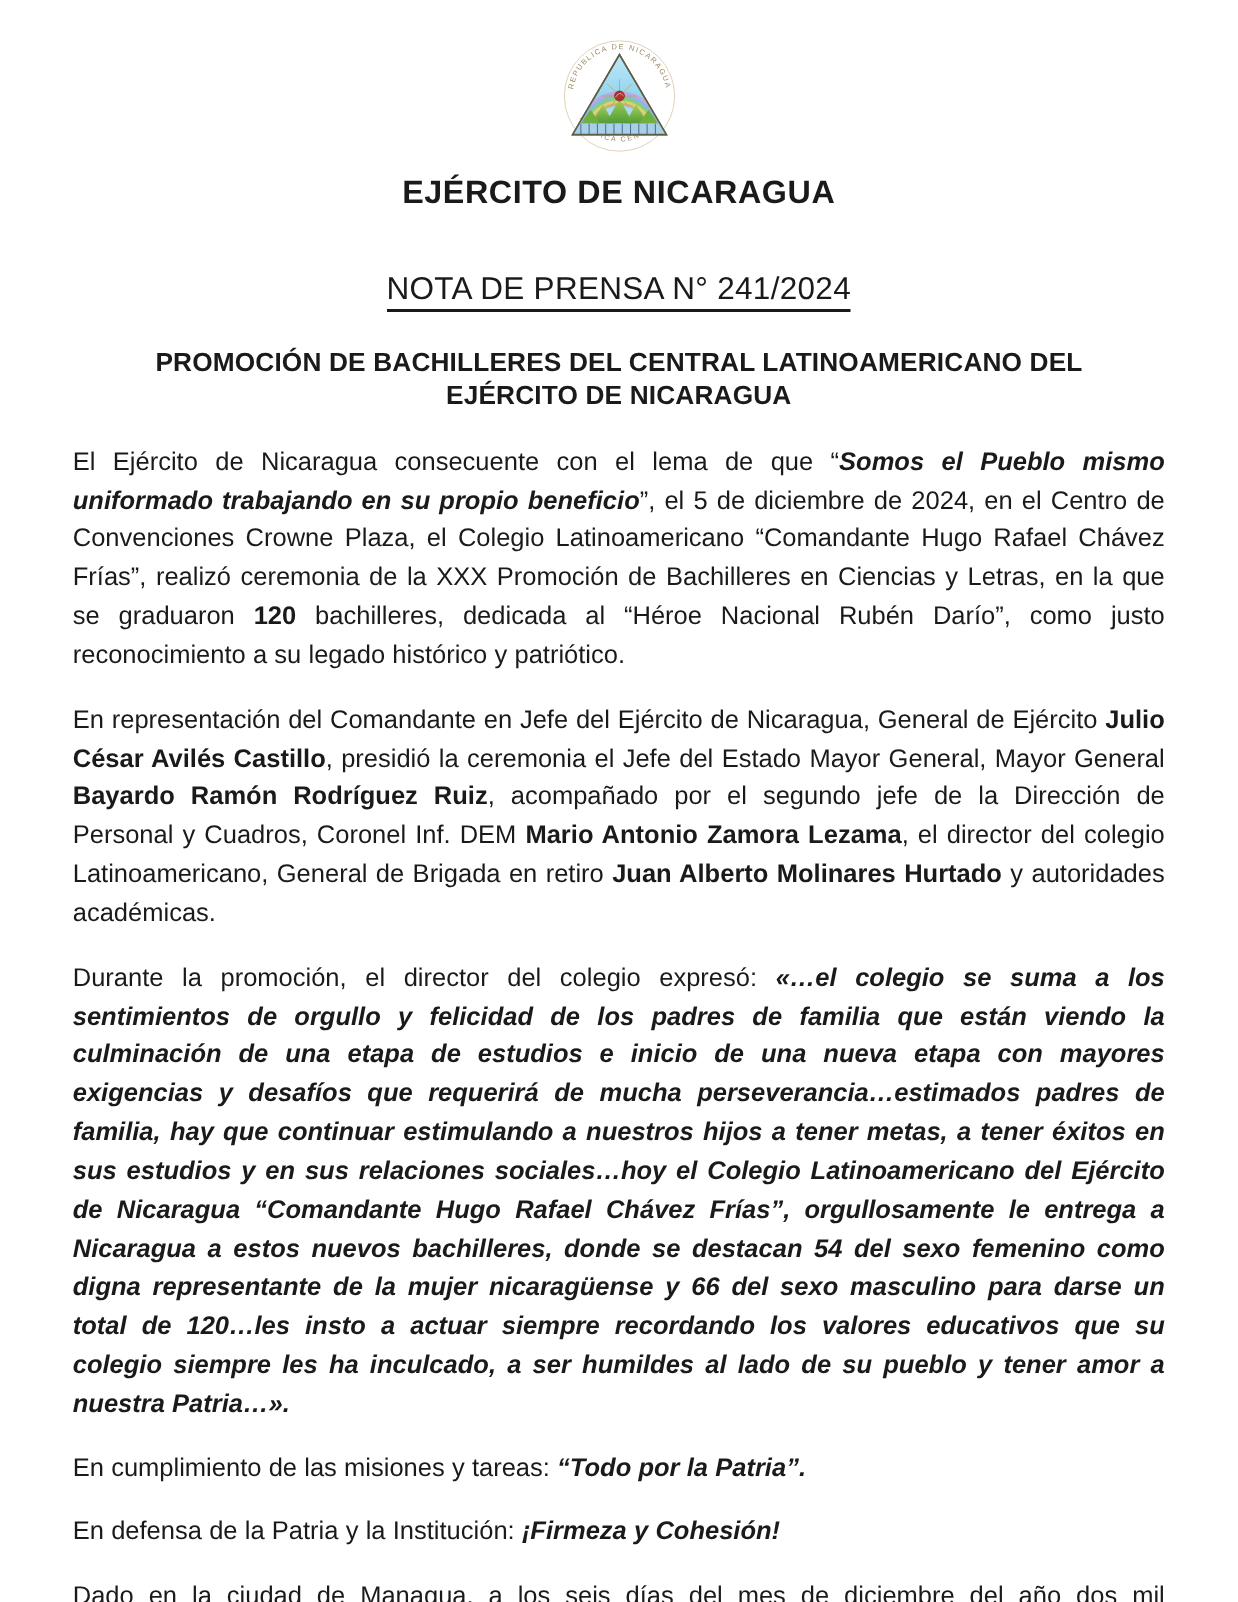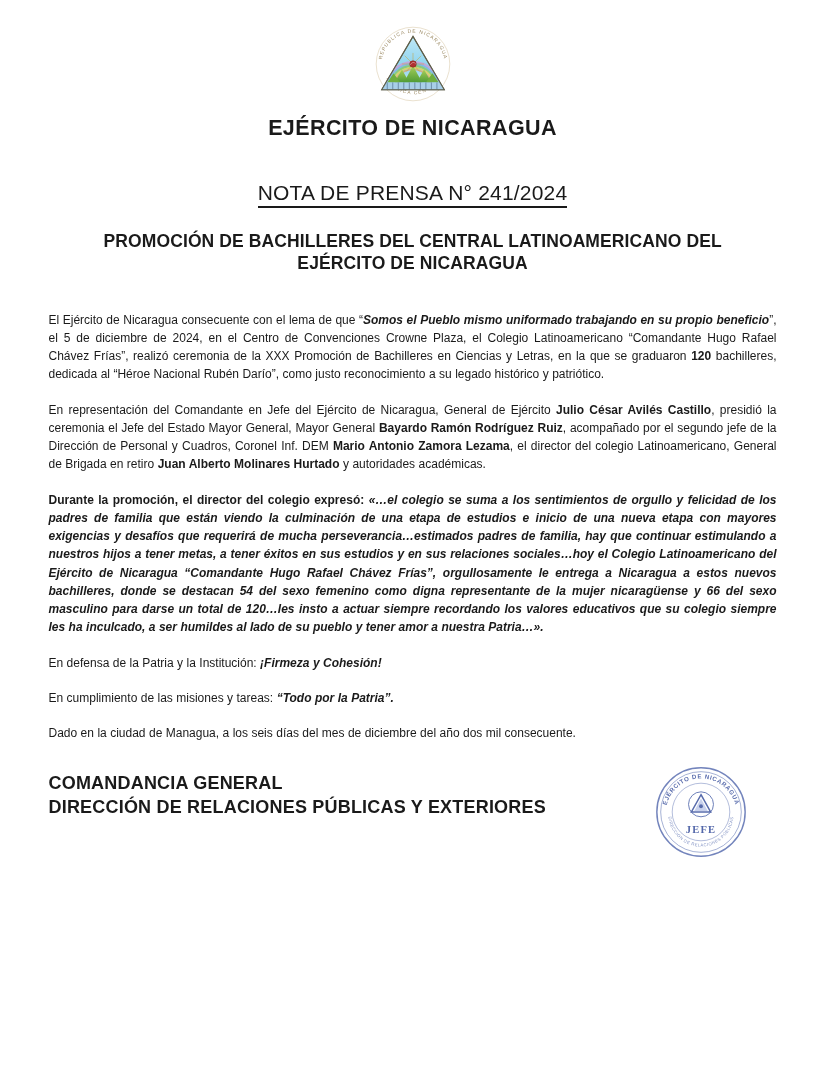--- a/index.html
+++ b/index.html
@@ -70,37 +70,37 @@
   }
 
   
   .body-col {
     margin: 0 auto;
     width: 728px;
     padding-top: 20px;
   }
   p.para {
     text-align: justify;
-    font-size: 12px;
+    font-size: 17px;
     line-height: 1.52;
-    margin: 16px 0 17px 0;
+    margin: 0 0 17px 0;
     word-spacing: 0.1px;
   }
   p.para:last-child { margin-bottom: 0; }
   .para b, .para strong { font-weight: bold; }
   .q-bi {
     font-weight: bold;
     font-style: italic;
   }
   .quote-para {
     font-weight: bold;
     font-style: italic;
   }
   .quote-para .lead {
-    font-weight: bold;
+    font-weight: normal;
     font-style: normal;
   }
   .gap-sm { margin-bottom: 16px; }
   .gap-md { margin-bottom: 20px; }
 
   
   .sign-block {
     text-align: left;
     margin-top: 30px;
     position: relative;
@@ -214,23 +214,23 @@
 
   <div class="body-col">
 
     <p class="para"><span>El Ejército de Nicaragua consecuente con el lema de que “</span><span class="q-bi">Somos el Pueblo mismo uniformado trabajando en su propio beneficio</span><span>”, el 5 de diciembre de 2024, en el Centro de Convenciones Crowne Plaza, el Colegio Latinoamericano “Comandante Hugo Rafael Chávez Frías”, realizó ceremonia de la XXX Promoción de Bachilleres en Ciencias y Letras, en la que se graduaron </span><b>120</b><span> bachilleres, dedicada al “Héroe Nacional Rubén Darío”, como justo reconocimiento a su legado histórico y patriótico.</span></p>
 
     <p class="para"><span>En representación del Comandante en Jefe del Ejército de Nicaragua, General de Ejército </span><b>Julio César Avilés Castillo</b><span>, presidió la ceremonia el Jefe del Estado Mayor General, Mayor General </span><b>Bayardo Ramón Rodríguez Ruiz</b><span>, acompañado por el segundo jefe de la Dirección de Personal y Cuadros, Coronel Inf. DEM </span><b>Mario Antonio Zamora Lezama</b><span>, el director del colegio Latinoamericano, General de Brigada en retiro </span><b>Juan Alberto Molinares Hurtado</b><span> y autoridades académicas.</span></p>
 
     <p class="para quote-para"><span class="lead">Durante la promoción, el director del colegio expresó: </span><span>«…el colegio se suma a los sentimientos de orgullo y felicidad de los padres de familia que están viendo la culminación de una etapa de estudios e inicio de una nueva etapa con mayores exigencias y desafíos que requerirá de mucha perseverancia…estimados padres de familia, hay que continuar estimulando a nuestros hijos a tener metas, a tener éxitos en sus estudios y en sus relaciones sociales…hoy el Colegio Latinoamericano del Ejército de Nicaragua “Comandante Hugo Rafael Chávez Frías”, orgullosamente le entrega a Nicaragua a estos nuevos bachilleres, donde se destacan 54 del sexo femenino como digna representante de la mujer nicaragüense y 66 del sexo masculino para darse un total de 120…les insto a actuar siempre recordando los valores educativos que su colegio siempre les ha inculcado, a ser humildes al lado de su pueblo y tener amor a nuestra Patria…».</span></p>
 
 
+    <p class="para gap-sm"><span>En cumplimiento de las misiones y tareas: </span><span class="q-bi">“Todo por la Patria”.</span></p>
+
     <p class="para gap-md"><span>En defensa de la Patria y la Institución: </span><span class="q-bi">¡Firmeza y Cohesión!</span></p>
-
-    <p class="para gap-sm"><span>En cumplimiento de las misiones y tareas: </span><span class="q-bi">“Todo por la Patria”.</span></p>
 
     <p class="para">Dado en la ciudad de Managua, a los seis días del mes de diciembre del año dos mil consecuente.</p>
 
     <div class="sign-block">
       <div class="sign-line">COMANDANCIA GENERAL</div>
       <div class="sign-line">DIRECCIÓN DE RELACIONES PÚBLICAS Y EXTERIORES</div>
 
       <svg class="seal" viewBox="0 0 100 100" aria-hidden="true">
         <defs>
           <path id="sealArcTop" d="M 13,52 A 37,37 0 0 1 87,52"></path>

